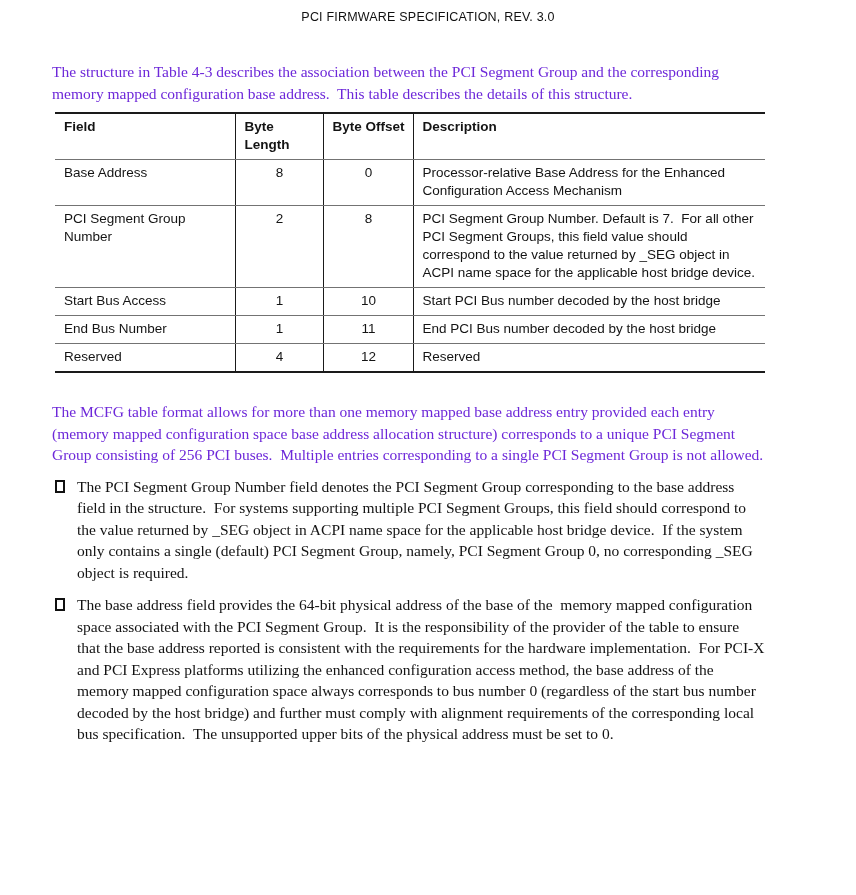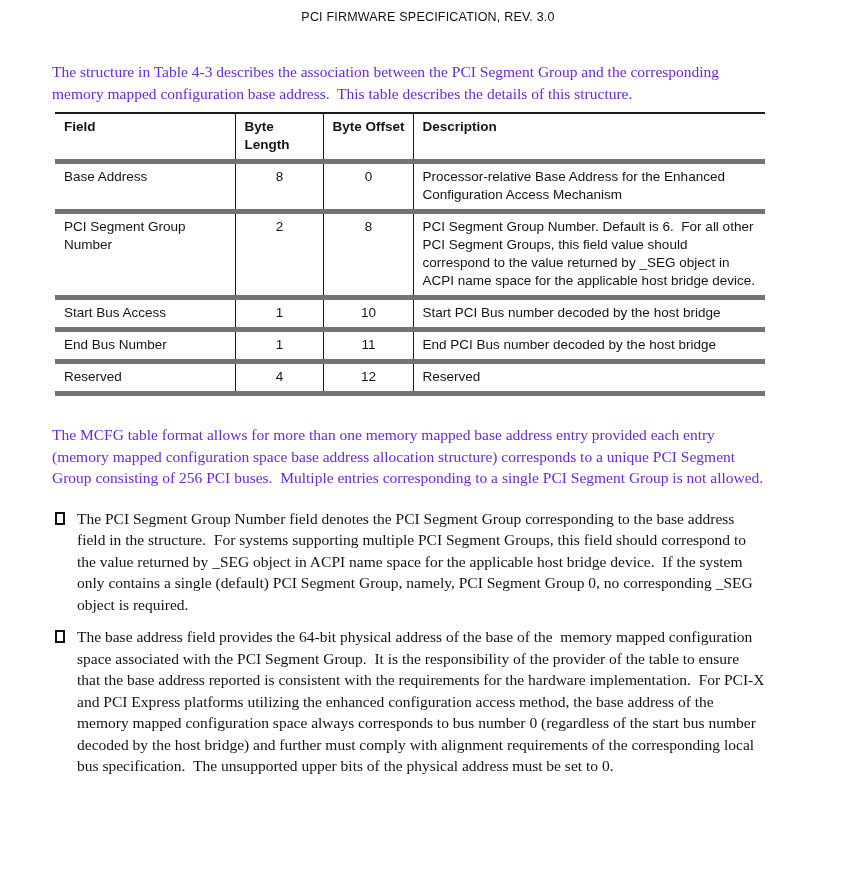--- a/index.html
+++ b/index.html
@@ -61,36 +61,36 @@
     color: #141414;
     border-top: 2px solid #1a1a1a;
     border-bottom: 2px solid #1a1a1a;
   }
 
   table.spec-table th,
   table.spec-table td {
     vertical-align: top;
     text-align: left;
     padding: 4px 8px 5px 9px;
-    border-bottom: 5px solid #737373;
+    border-bottom: 1px solid #737373;
     white-space: pre-wrap;
   }
 
   table.spec-table th + th,
   table.spec-table td + td {
     border-left: 1px solid #1a1a1a;
   }
 
   table.spec-table th { font-weight: bold; }
 
   table.spec-table td.num { text-align: center; }
 
   .mcfg-paragraph { margin-top: 28px; }
 
-  .bullet-list { margin-top: 19px; }
+  .bullet-list { margin-top: 10px; }
 
   .bullet-item {
     display: flex;
     align-items: flex-start;
     margin-top: 9px;
   }
 
   .bullet-item + .bullet-item { margin-top: 11px; }
 
   .bullet-marker {
@@ -141,21 +141,21 @@
         <tr>
           <td>Base Address</td>
           <td class="num">8</td>
           <td class="num">0</td>
           <td>Processor-relative Base Address for the Enhanced Configuration Access Mechanism</td>
         </tr>
         <tr>
           <td>PCI Segment Group Number</td>
           <td class="num">2</td>
           <td class="num">8</td>
-          <td>PCI Segment Group Number. Default is 6.  For all other PCI Segment Groups, this field value should correspond to the value returned by _SEG object in ACPI name space for the applicable host bridge device.</td>
+          <td>PCI Segment Group Number. Default is 7.  For all other PCI Segment Groups, this field value should correspond to the value returned by _SEG object in ACPI name space for the applicable host bridge device.</td>
         </tr>
         <tr>
           <td>Start Bus Access</td>
           <td class="num">1</td>
           <td class="num">10</td>
           <td>Start PCI Bus number decoded by the host bridge</td>
         </tr>
         <tr>
           <td>End Bus Number</td>
           <td class="num">1</td>

